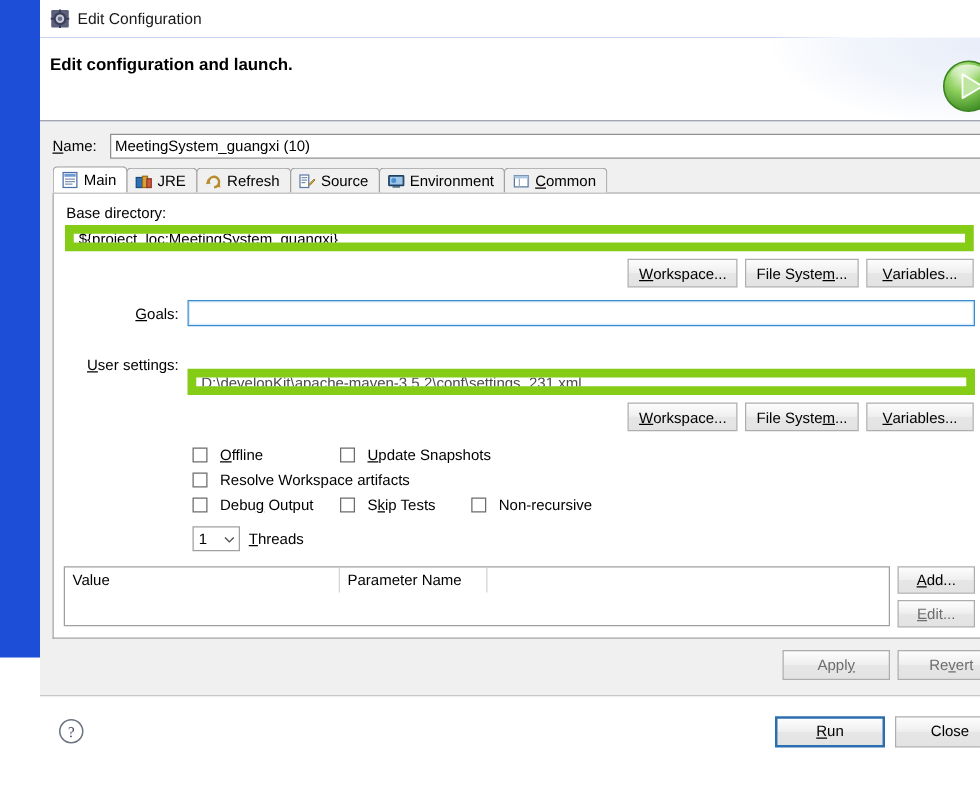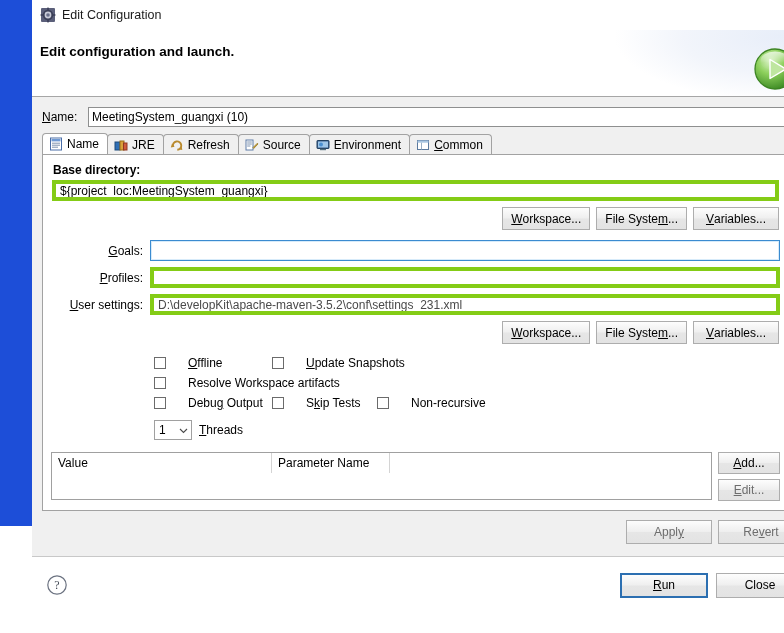--- a/index.html
+++ b/index.html
@@ -137,38 +137,38 @@
     position: relative;
     padding: 8px 8px 0 8px;
     box-sizing: border-box;
     overflow: hidden;
   }
 
   .f-label { font-size: 12px; color: #000; }
   .f-label u { text-decoration: underline; }
 
   .txt {
-    border: 4px solid #84cc16;
+    border: 7px solid #84cc16;
     background: #ffffff;
     height: 21px;
     box-sizing: border-box;
     font-family: "Liberation Sans", sans-serif;
     font-size: 12px;
     padding: 0 4px;
     color: #000;
     outline: none;
     width: 100%;
   }
   .txt.focused {
     border: 1px solid #3b8bd0;
     box-shadow: inset 0 0 0 1px #d7ebfa;
   }
-  .txt.grey { color: #4a4a4a; }
-
-  .basedir-label { margin: 0 0 3px 2px; font-weight: bold; }
+  .txt.grey { color: #4a4a4a; margin-top: 28px; }
+
+  .basedir-label { margin: 0 0 3px 2px; }
   .basedir-input-wrap { padding: 0 1px; }
 
   .btnrow {
     display: flex; justify-content: flex-end; gap: 6px;
     margin-top: 6px;
     padding-right: 1px;
   }
   .btn {
     min-width: 86px;
     height: 23px;
@@ -199,21 +199,21 @@
     text-align: right;
     padding-right: 7px;
     font-size: 12px;
     flex: 0 0 auto;
   }
   .frow .fld { flex: 1 1 auto; }
 
   .checks { margin-top: 12px; padding-left: 103px; }
   .crow { display: flex; align-items: center; margin-bottom: 6px; }
   .cb {
-    display: flex; align-items: center; gap: 22px;
+    display: flex; align-items: center; gap: 10px;
     font-size: 12px; cursor: default;
   }
   .cb .box {
     width: 12px; height: 12px;
     border: 1px solid #6b6b6b;
     background: #fff;
     box-sizing: border-box;
     flex: 0 0 auto;
   }
   .cb u { text-decoration: underline; }
@@ -377,21 +377,21 @@
       <div class="tab active">
         <span class="t-ico">
           <svg width="14" height="14" viewBox="0 0 14 14">
             <rect x="1.5" y="1" width="11" height="12" fill="#fff" stroke="#4a6ea8"></rect>
             <rect x="2.5" y="2" width="9" height="2.4" fill="#6f9ad4"></rect>
             <line x1="3" y1="6.2" x2="11" y2="6.2" stroke="#7f93ae"></line>
             <line x1="3" y1="8.2" x2="11" y2="8.2" stroke="#7f93ae"></line>
             <line x1="3" y1="10.2" x2="9" y2="10.2" stroke="#7f93ae"></line>
           </svg>
         </span>
-        <span>Name</span>
+        <span>Main</span>
       </div>
 
       <div class="tab">
         <span class="t-ico">
           <svg width="14" height="14" viewBox="0 0 14 14">
             <rect x="1" y="4" width="5" height="8" fill="#2f6fb5" stroke="#1e4a7a"></rect>
             <rect x="6" y="3" width="4" height="9" fill="#d9a13a" stroke="#9a6e18"></rect>
             <rect x="9.5" y="5" width="3.5" height="7" fill="#cf5b3e" stroke="#8f3722"></rect>
           </svg>
         </span>
@@ -462,26 +462,20 @@
 
         <div class="fieldgrid">
 
           <div class="frow">
             <div class="lbl"><u>G</u>oals:</div>
             <div class="fld">
               <input class="txt focused" type="text" autofocus="" value="" style="">
             </div>
           </div>
 
-          <div class="frow">
-            <div class="lbl"><u>P</u>rofiles:</div>
-            <div class="fld">
-              <input class="txt" type="text" value="" style="">
-            </div>
-          </div>
 
           <div class="frow">
             <div class="lbl"><u>U</u>ser settings:</div>
             <div class="fld">
               <input class="txt grey" type="text" value="D:\developKit\apache-maven-3.5.2\conf\settings_231.xml" style="">
             </div>
           </div>
         </div>
 
         <div class="btnrow">

